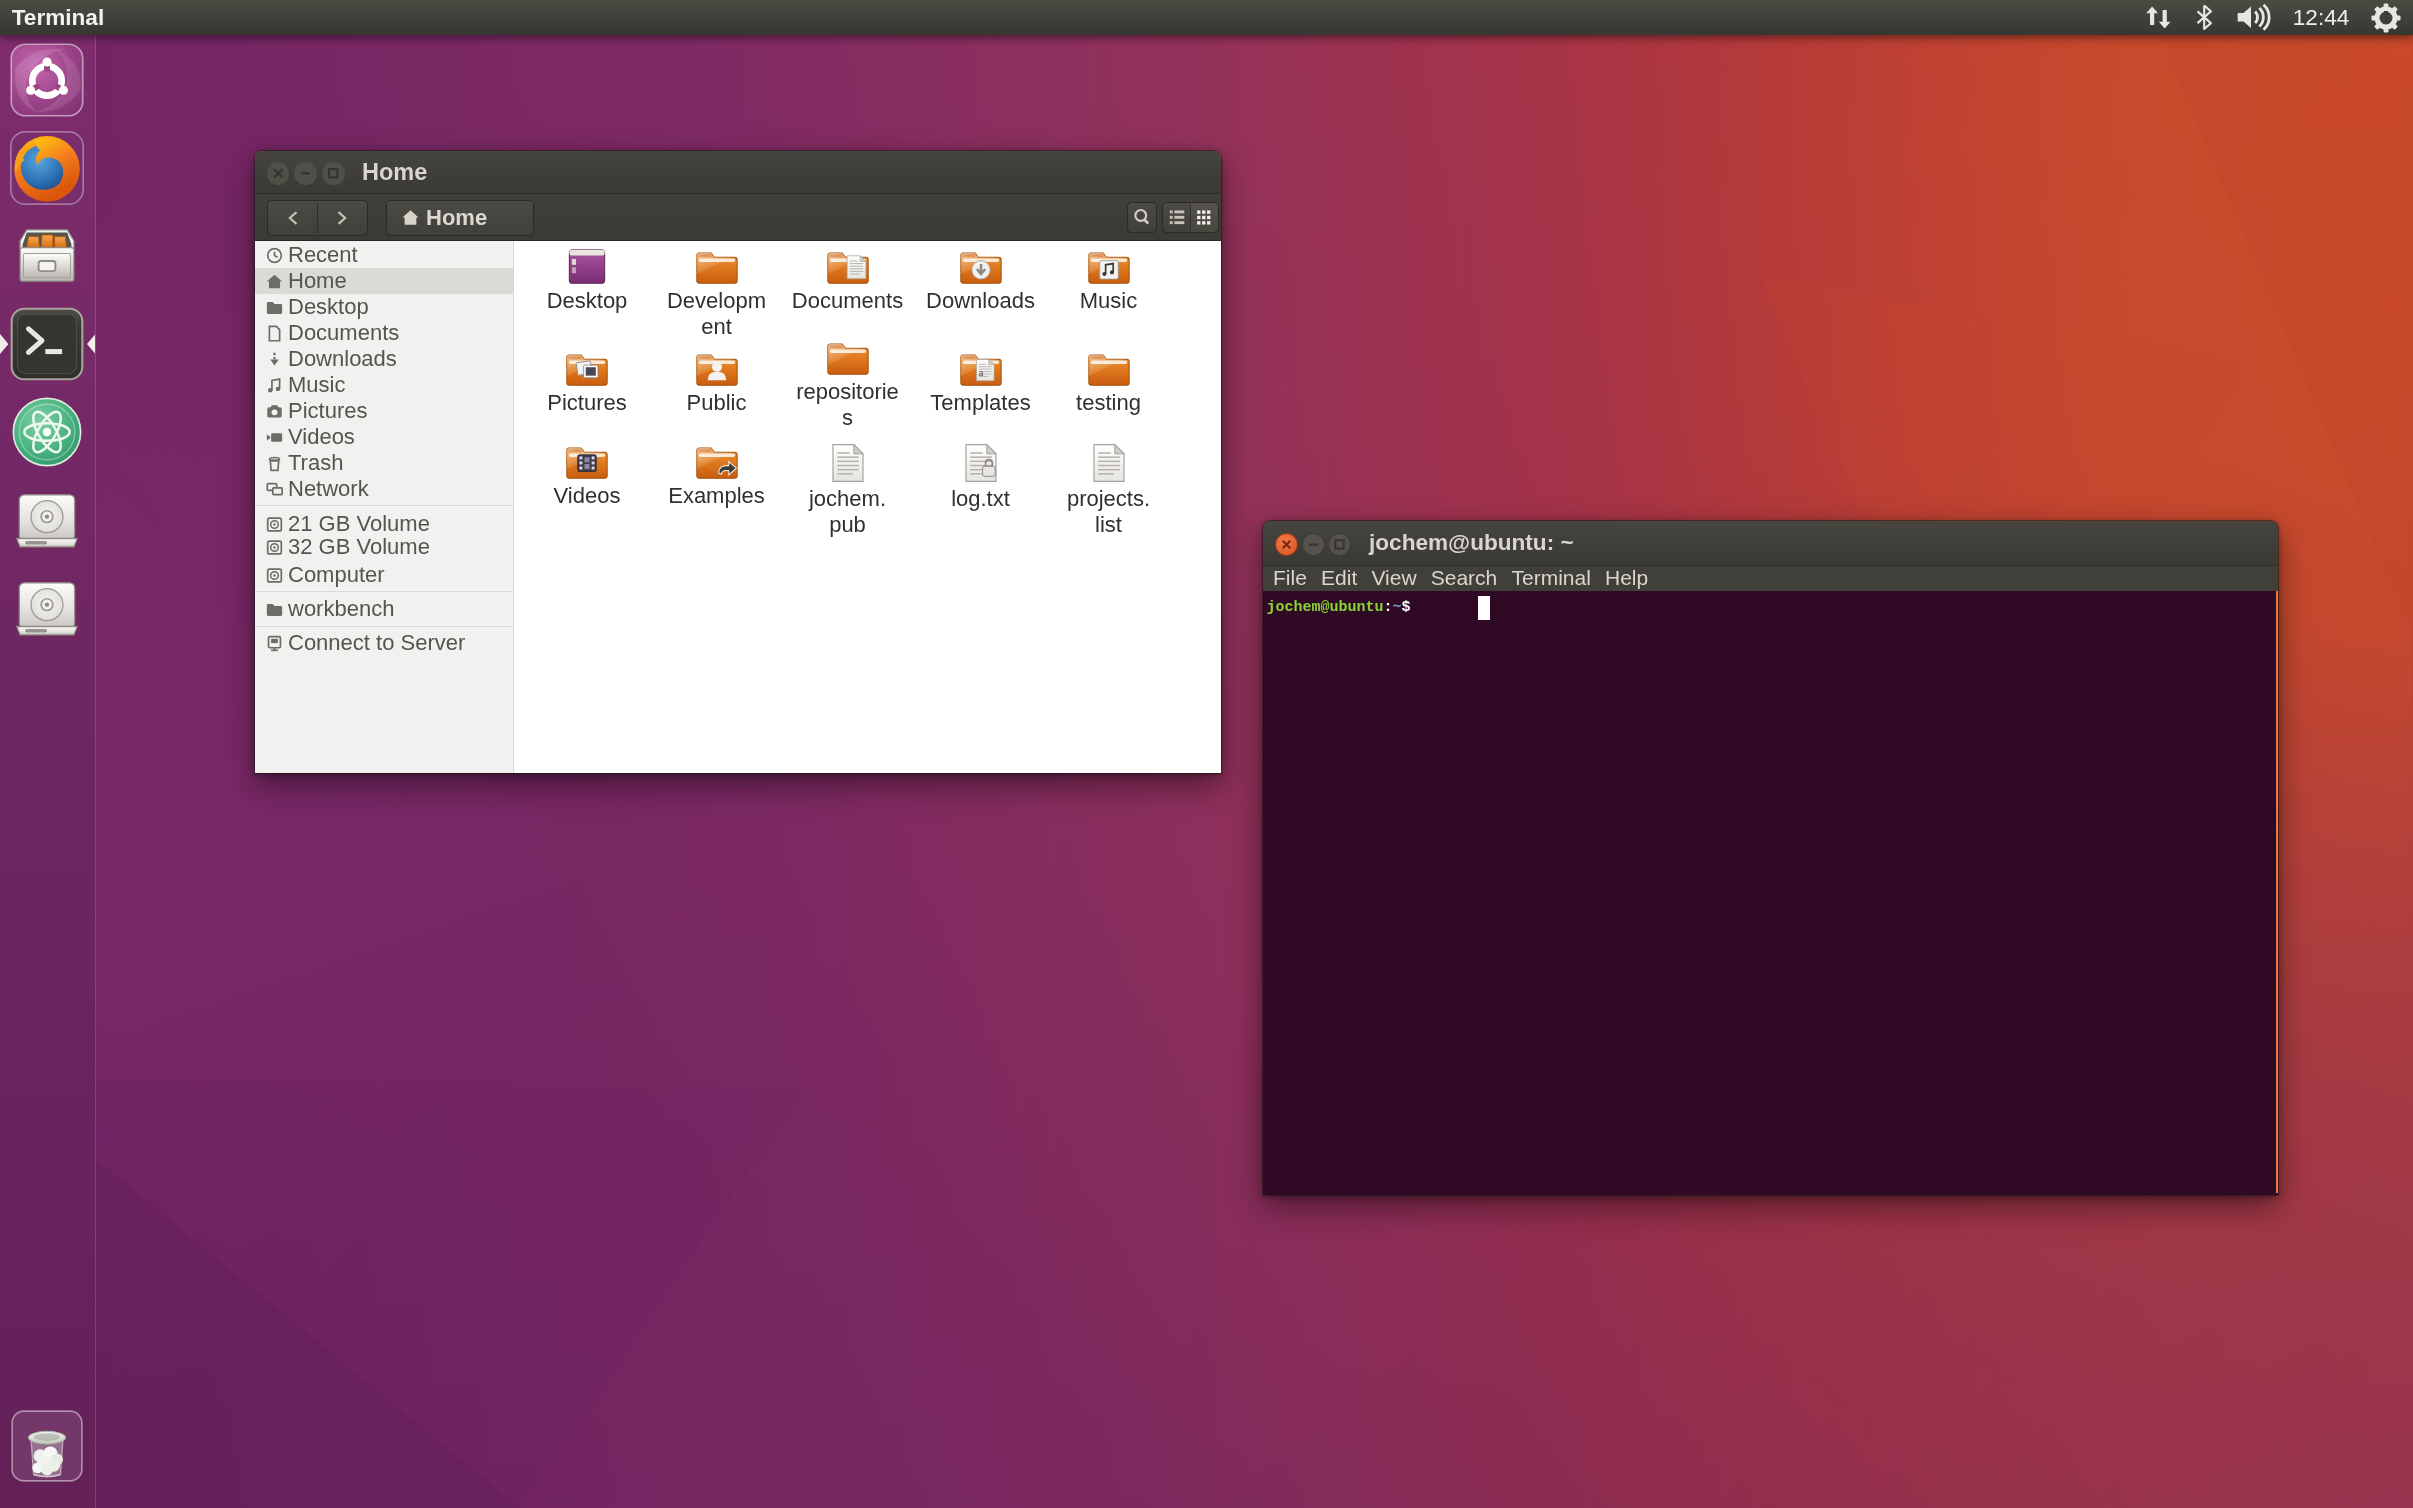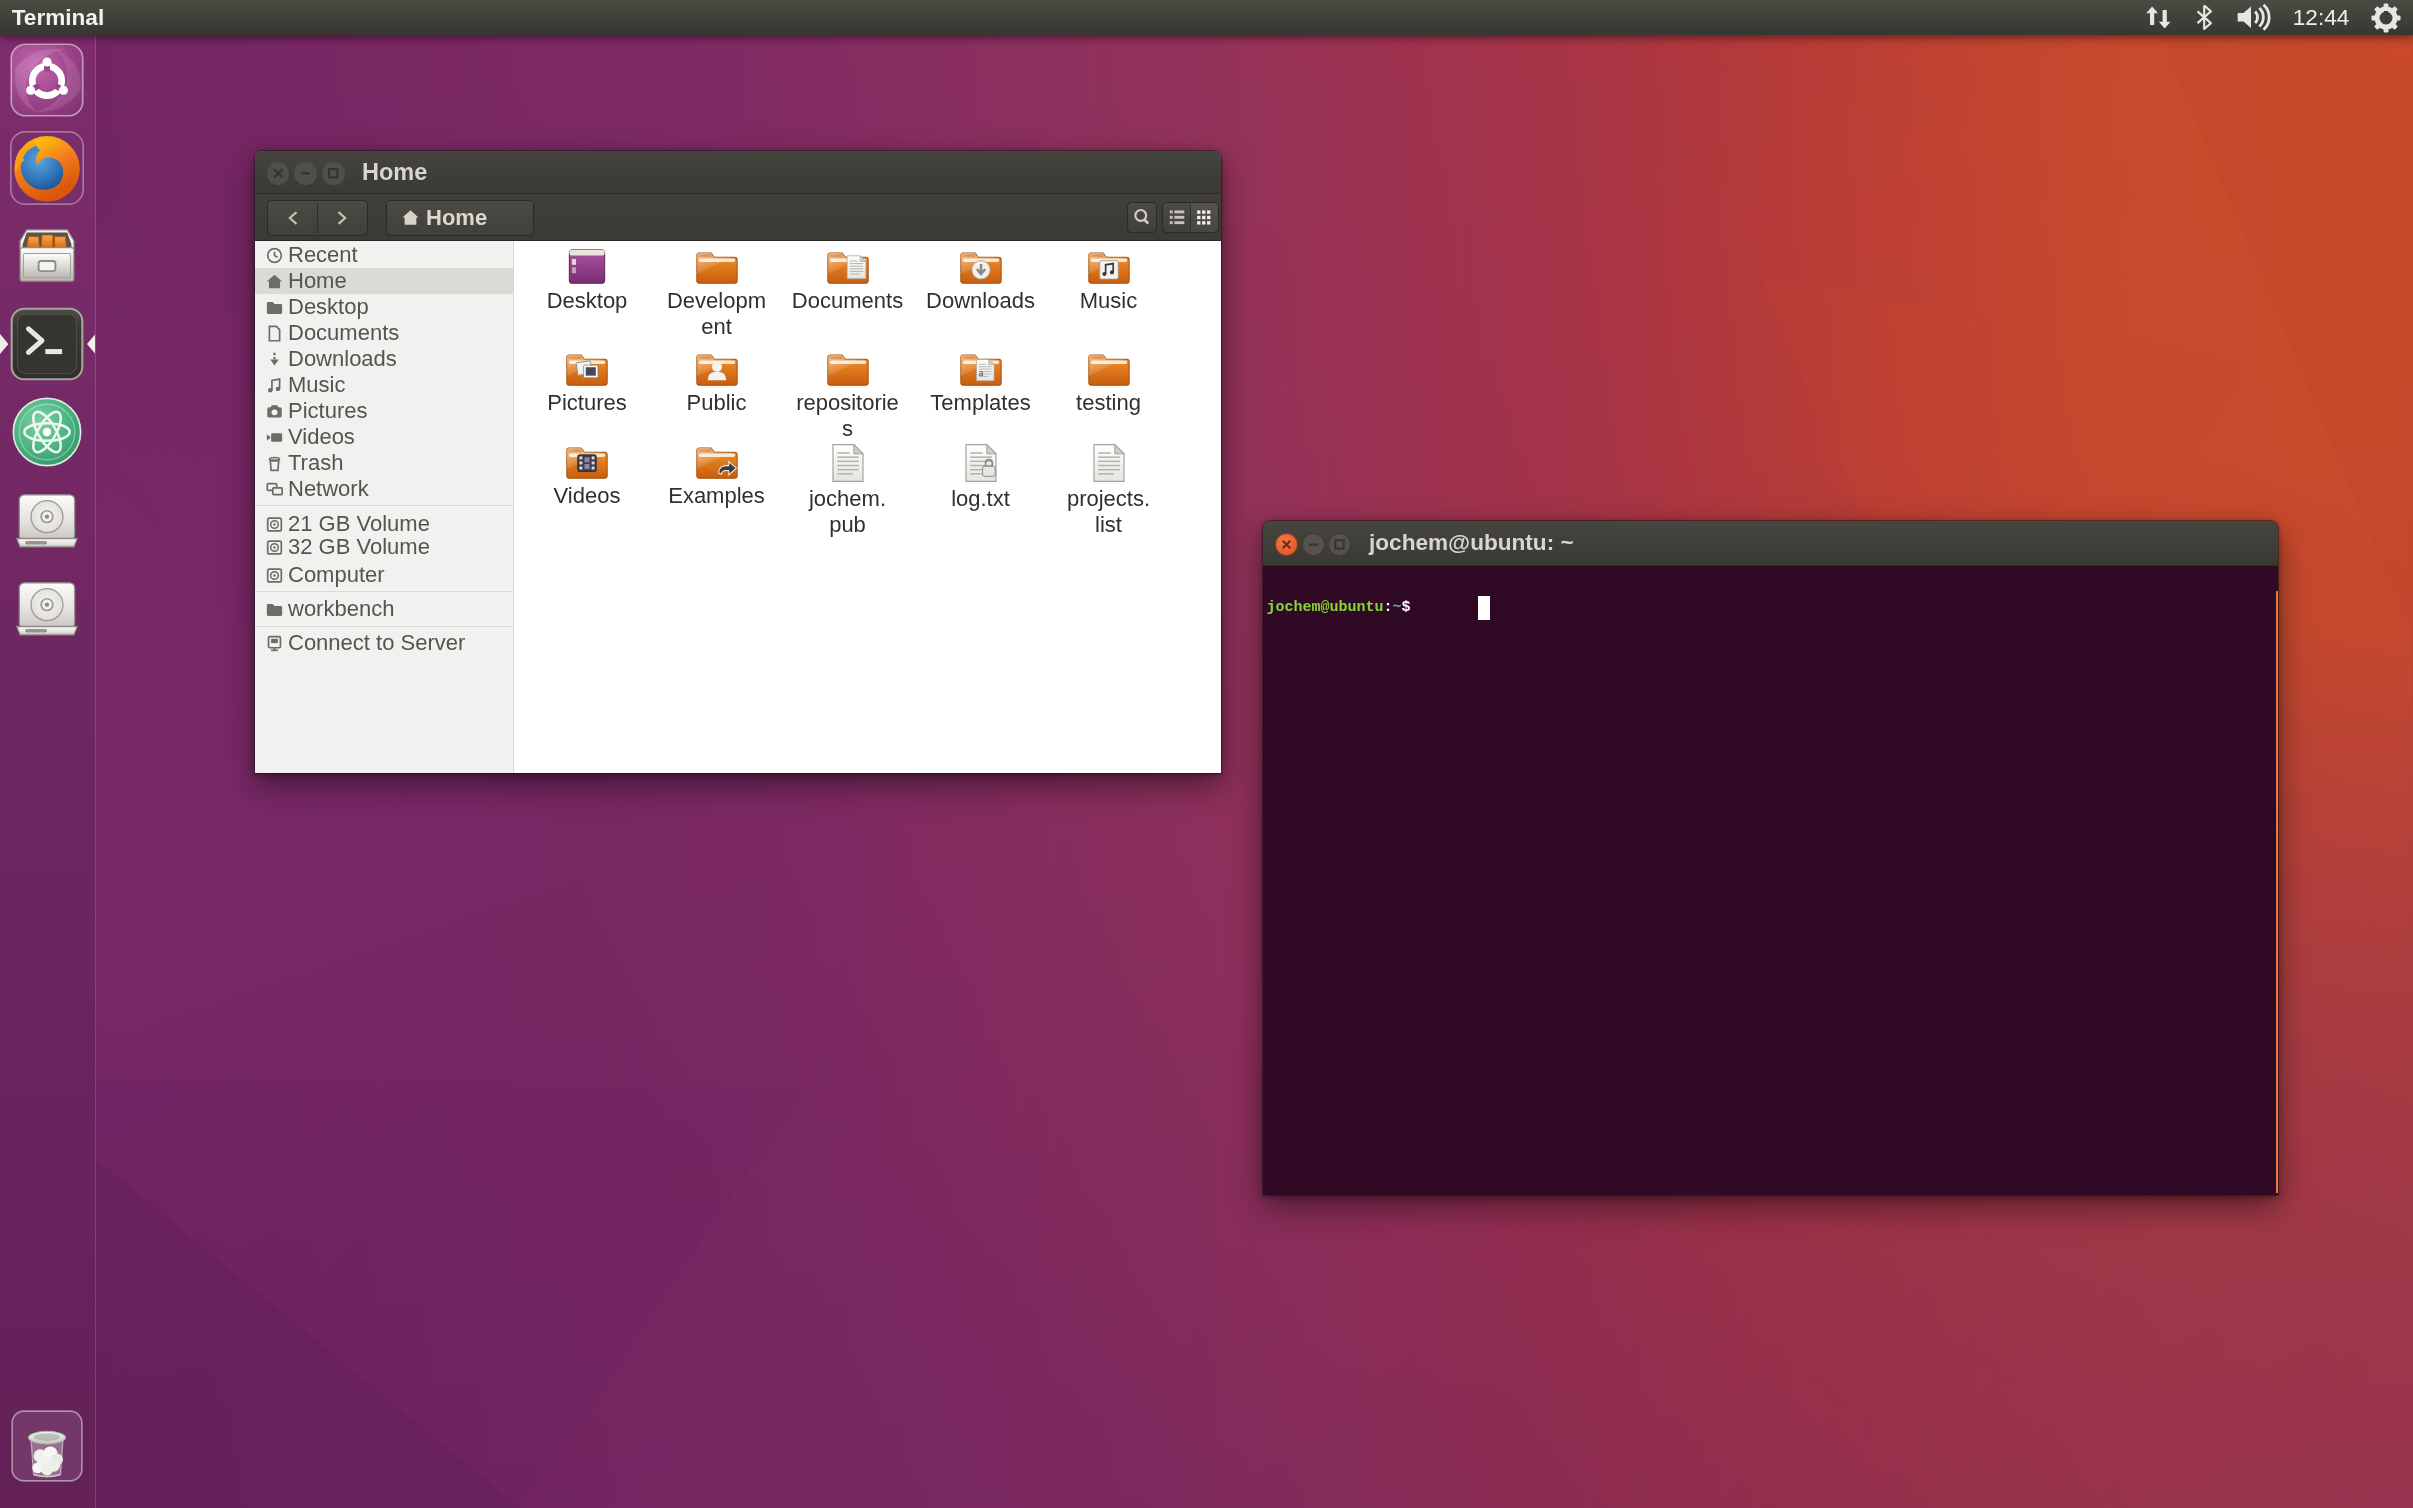--- a/index.html
+++ b/index.html
@@ -595,21 +595,21 @@
       <div class="lb">Pictures</div>
     </div>
     <div class="cell" style="left:137px;top:109px">
       <svg class="ic" width="44" height="37" viewBox="0 0 52 44">
           <use href="#gfolder"></use>
         <circle cx="26" cy="20" r="6" fill="#f4f3f1"></circle>
         <path d="M15 36 Q15 26 26 26 Q37 26 37 36 Z" fill="#f4f3f1"></path>
       </svg>
       <div class="lb">Public</div>
     </div>
-    <div class="cell" style="left:268px;top:109px">
+    <div class="cell" style="left:268px;top:98px">
       <svg class="ic" width="44" height="37" viewBox="0 0 52 44">
           <use href="#gfolder"></use>
         </svg>
       <div class="lb">repositorie<br>s</div>
     </div>
     <div class="cell" style="left:401px;top:109px">
       <svg class="ic" width="44" height="37" viewBox="0 0 52 44">
           <use href="#gfolder"></use>
         <g transform="translate(16,10) scale(0.58)">
             <use href="#gpage"></use>
@@ -684,19 +684,22 @@
           <path d="M7 12.5 L18 12.5" stroke="#35342f" stroke-width="2.6"></path>
         </svg>
     </div>
     <div class="wbtn" style="left:65px;top:11.7px;background:#55534c;border:0.8px solid #3a3933;width:21px;height:21px">
       <svg width="21" height="21" viewBox="0 0 25 25">
           <rect x="7.5" y="7.5" width="10" height="10" fill="none" stroke="#35342f" stroke-width="2.4"></rect>
         </svg>
     </div>
     <span class="wtitle" style="left:106px;height:44px;line-height:44px;font-size:22.6px">jochem@ubuntu: ~</span>
   </div>
+  <div class="menubar">
+    <span style="margin-left:10px">File</span><span>Edit</span><span>View</span><span>Search</span><span>Terminal</span><span>Help</span>
+  </div>
   <div class="body">
     <div class="mono" style="position:absolute;left:3.4px;top:1.7px;font-size:15px;font-weight:bold;line-height:30px;white-space:pre;"><span style="color:#87d633">jochem@ubuntu</span><span style="color:#ffffff">:</span><span style="color:#729fcf">~</span><span style="color:#ffffff">$</span></div>
     <div style="position:absolute;left:215px;top:5px;width:11.7px;height:24px;background:#ffffff"></div>
   </div>
   <div class="scroll"></div>
 </div>
 
 
 </body></html>

